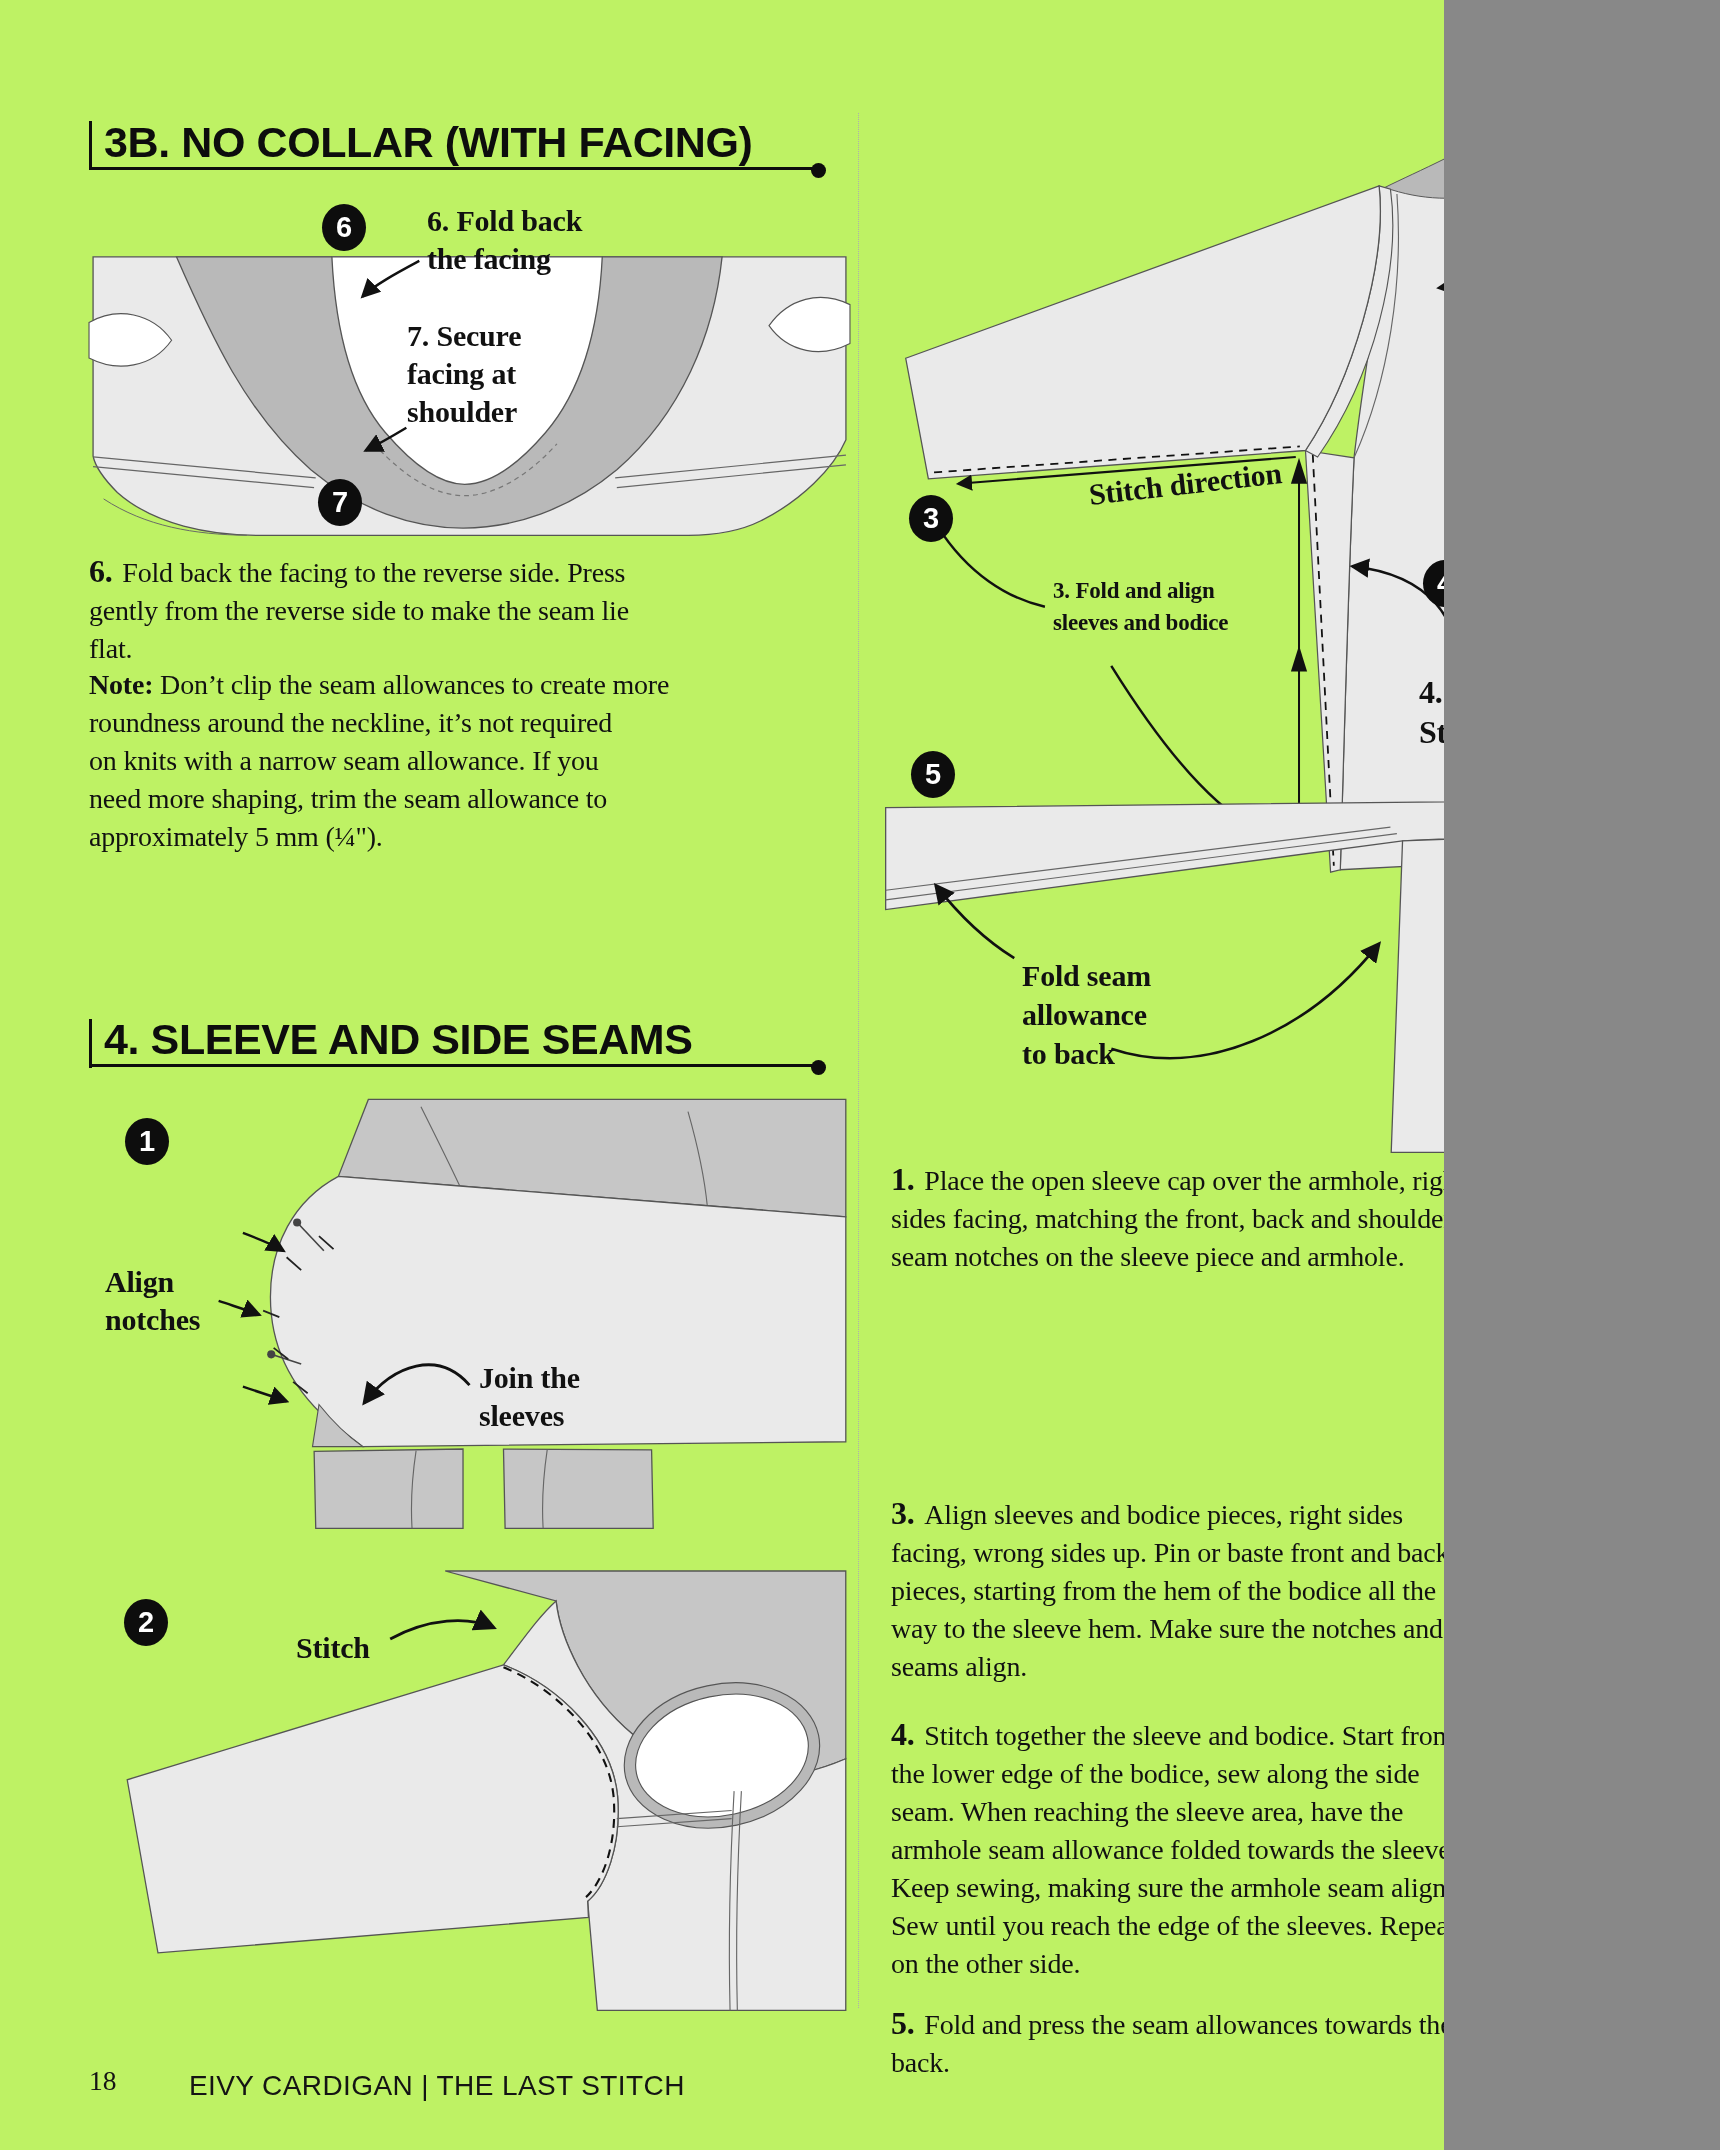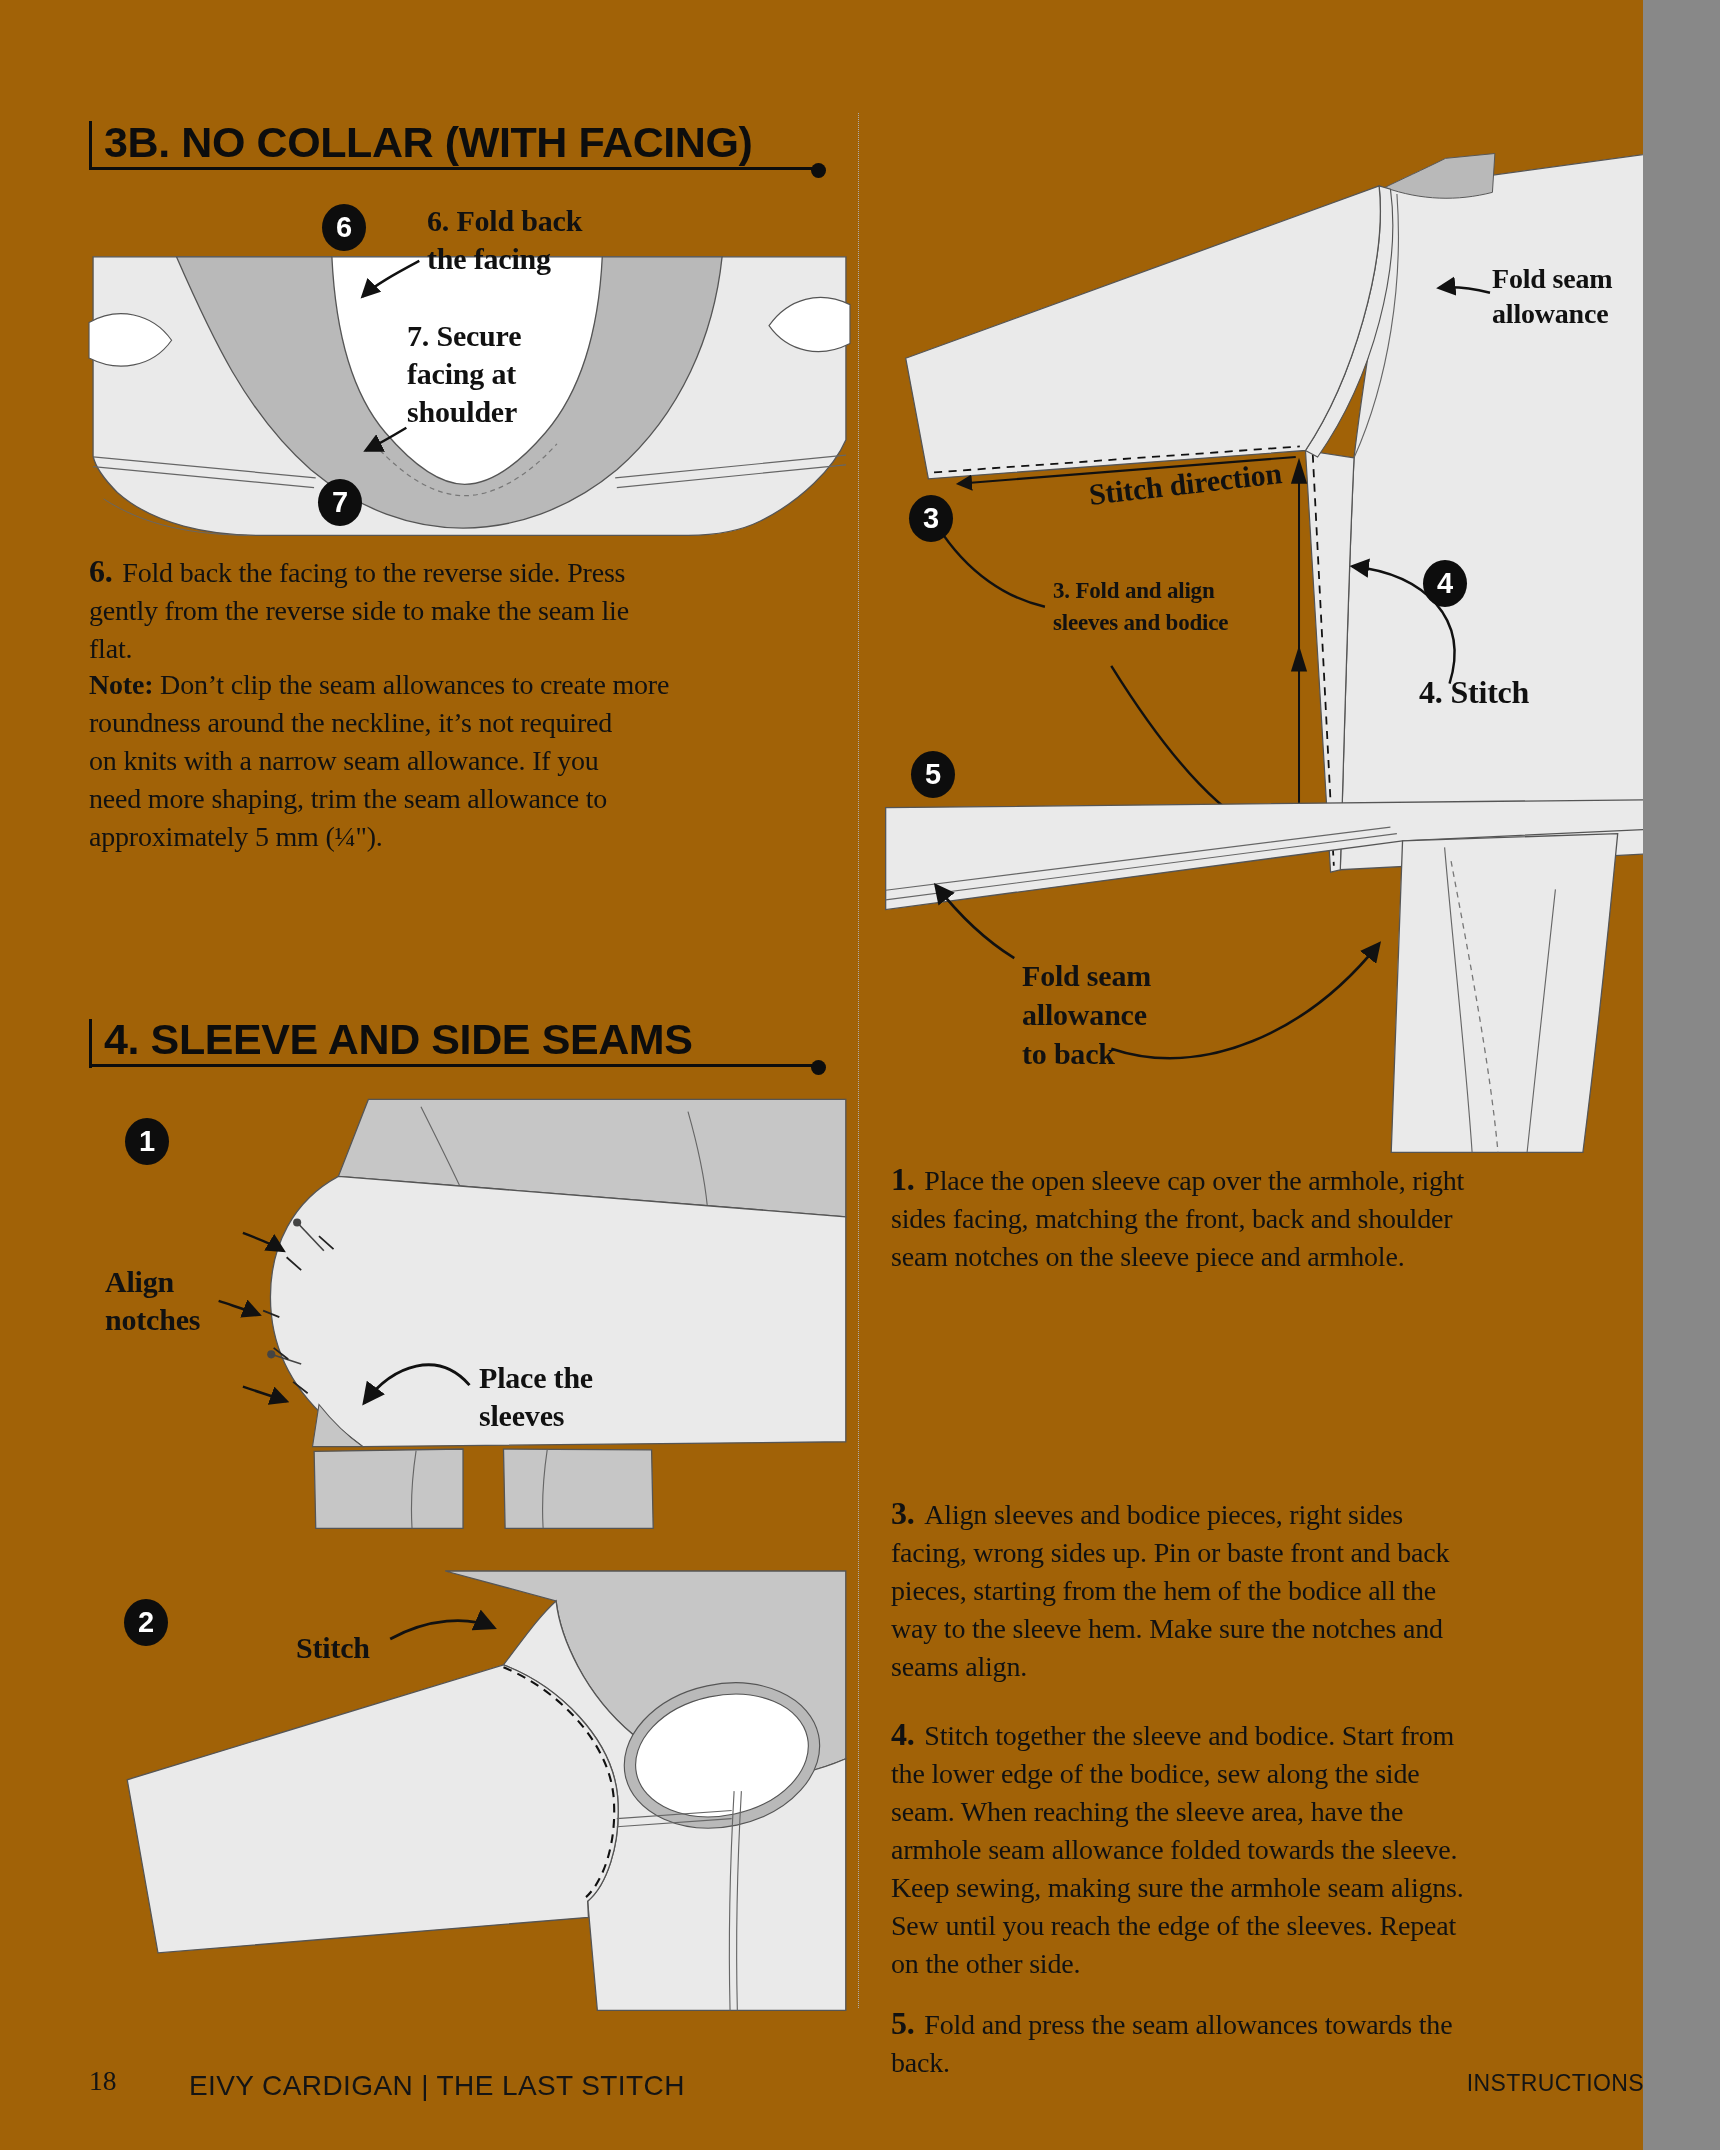--- a/index.html
+++ b/index.html
@@ -1,16 +1,16 @@
 <!DOCTYPE html>
 <html style="font-size:13px"><head>
 <meta charset="utf-8">
 <style>
   html,body{margin:0;padding:0;background:#888;}
-  #page{position:relative;width:1643px;height:2151px;background:#a16207;overflow:hidden;
+  #page{position:relative;width:1444px;height:2151px;background:#bef264;overflow:hidden;
         font-family:"Liberation Serif",serif;color:#111;}
   .h-bar{position:absolute;width:3.2px;background:#0d0d0d;}
   .heading{position:absolute;font-family:"Liberation Sans",sans-serif;font-weight:bold;
            font-size:43px;letter-spacing:-0.4px;color:#0d0d0d;white-space:nowrap;}
   .h-rule{position:absolute;height:3.2px;background:#0d0d0d;}
   .h-dot{position:absolute;width:15.4px;height:15.4px;border-radius:50%;background:#0d0d0d;}
   .marker{position:absolute;width:44px;height:47px;border-radius:50%;background:#0d0d0d;
           color:#fff;font-family:"Liberation Sans",sans-serif;font-weight:bold;font-size:29px;
           display:flex;align-items:center;justify-content:center;}
   .dlabel{position:absolute;font-weight:bold;font-size:30px;line-height:1.26;
@@ -100,21 +100,21 @@
     <path d="M 225,318 L 262,330" stroke="#444" stroke-width="2"></path>
     <path d="M 284,172 L 302,188 M 244,198 L 262,214 M 215,264 L 235,272 M 228,310 L 246,324 M 252,352 L 270,366" stroke="#222" stroke-width="2.2"></path>
     <path d="M 190,168 C 214,177 230,184 240,190" fill="none" stroke="#111" stroke-width="3" marker-end="url(#ahB)"></path>
     <path d="M 160,252 C 184,260 200,265 210,269" fill="none" stroke="#111" stroke-width="3" marker-end="url(#ahB)"></path>
     <path d="M 190,358 C 214,366 230,371 244,376" fill="none" stroke="#111" stroke-width="3" marker-end="url(#ahB)"></path>
     <path d="M 470,356 C 432,312 376,330 340,378" fill="none" stroke="#111" stroke-width="3.5" marker-end="url(#ahB)"></path>
   </svg>
   <div class="marker" style="left:125px;top:1118px;">1</div>
   <div class="dlabel" style="left:105px;top:1263px;">Align
 notches</div>
-  <div class="dlabel" style="left:479px;top:1359px;">Place the
+  <div class="dlabel" style="left:479px;top:1359px;">Join the
 sleeves</div>
 
   <svg style="left:89px;top:1571px;" width="761" height="441" viewBox="0 0 940 545">
     <defs>
       <marker id="ahC" viewBox="0 0 10 10" refX="8.5" refY="5" markerWidth="8" markerHeight="8" orient="auto-start-reverse">
         <path d="M0,0 L10,5 L0,10 Z" fill="#111"></path>
       </marker>
     </defs>
     <path d="M 440,0 L 935,0 L 935,232 C 842,272 742,262 672,202 C 612,152 582,82 577,37 Z" fill="#c6c6c6" stroke="#555" stroke-width="1.6"></path>
     <path d="M 577,37 C 582,82 612,152 672,202 C 742,262 842,272 935,232 L 935,543 L 628,543 L 616,408 C 638,390 658,340 653,278 C 646,206 580,142 512,116 C 538,82 556,56 577,37 Z" fill="#eaeaea" stroke="#555" stroke-width="1.6"></path>

